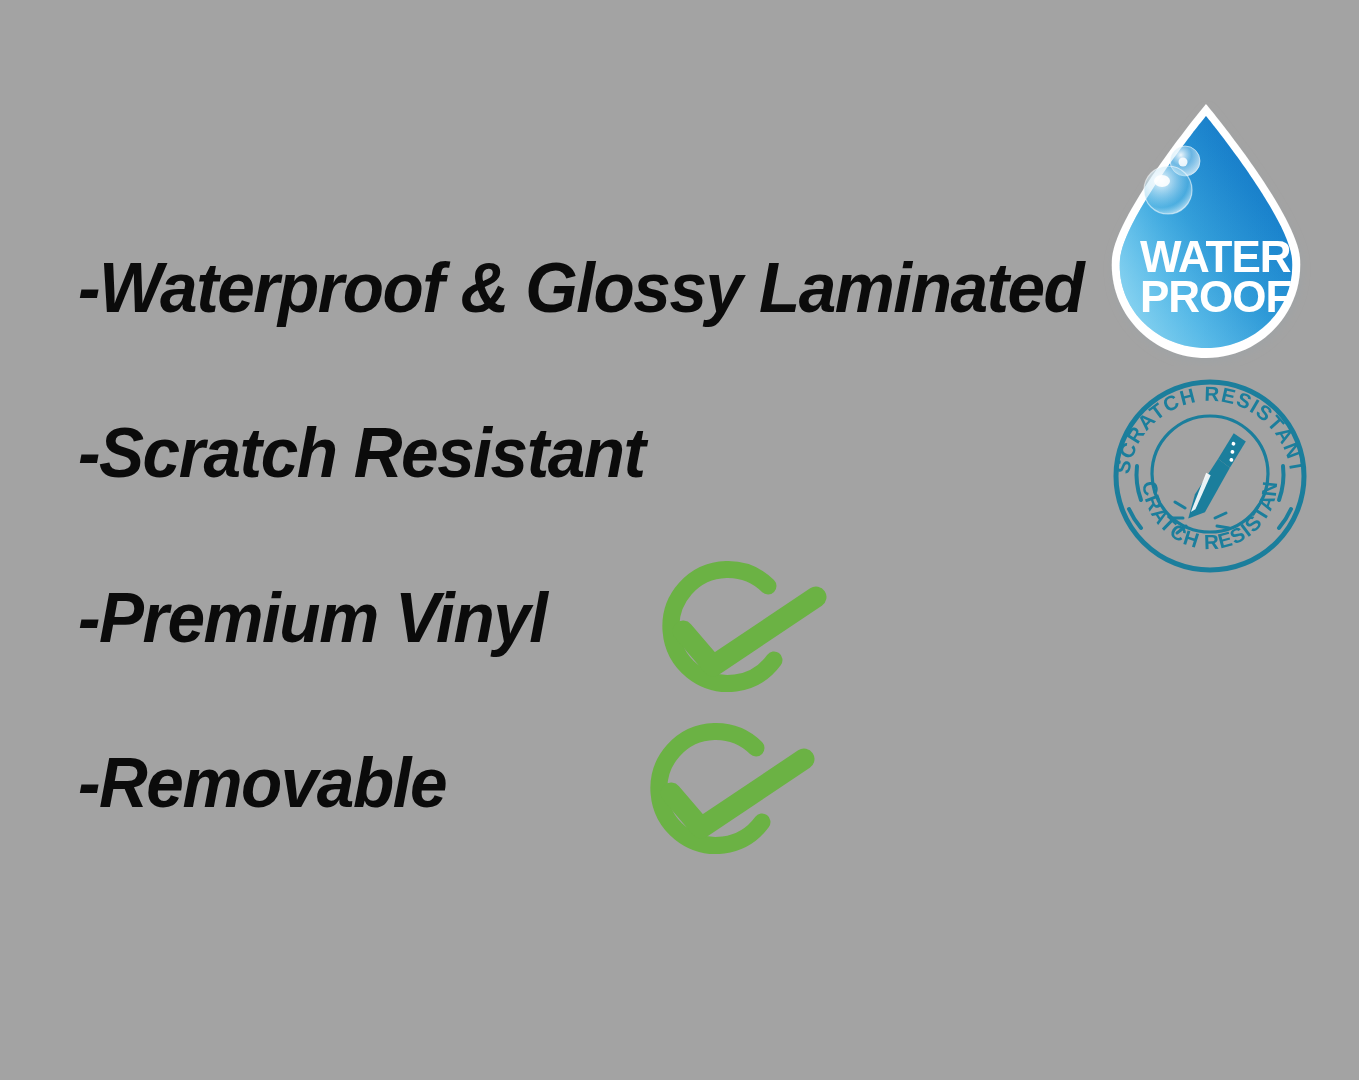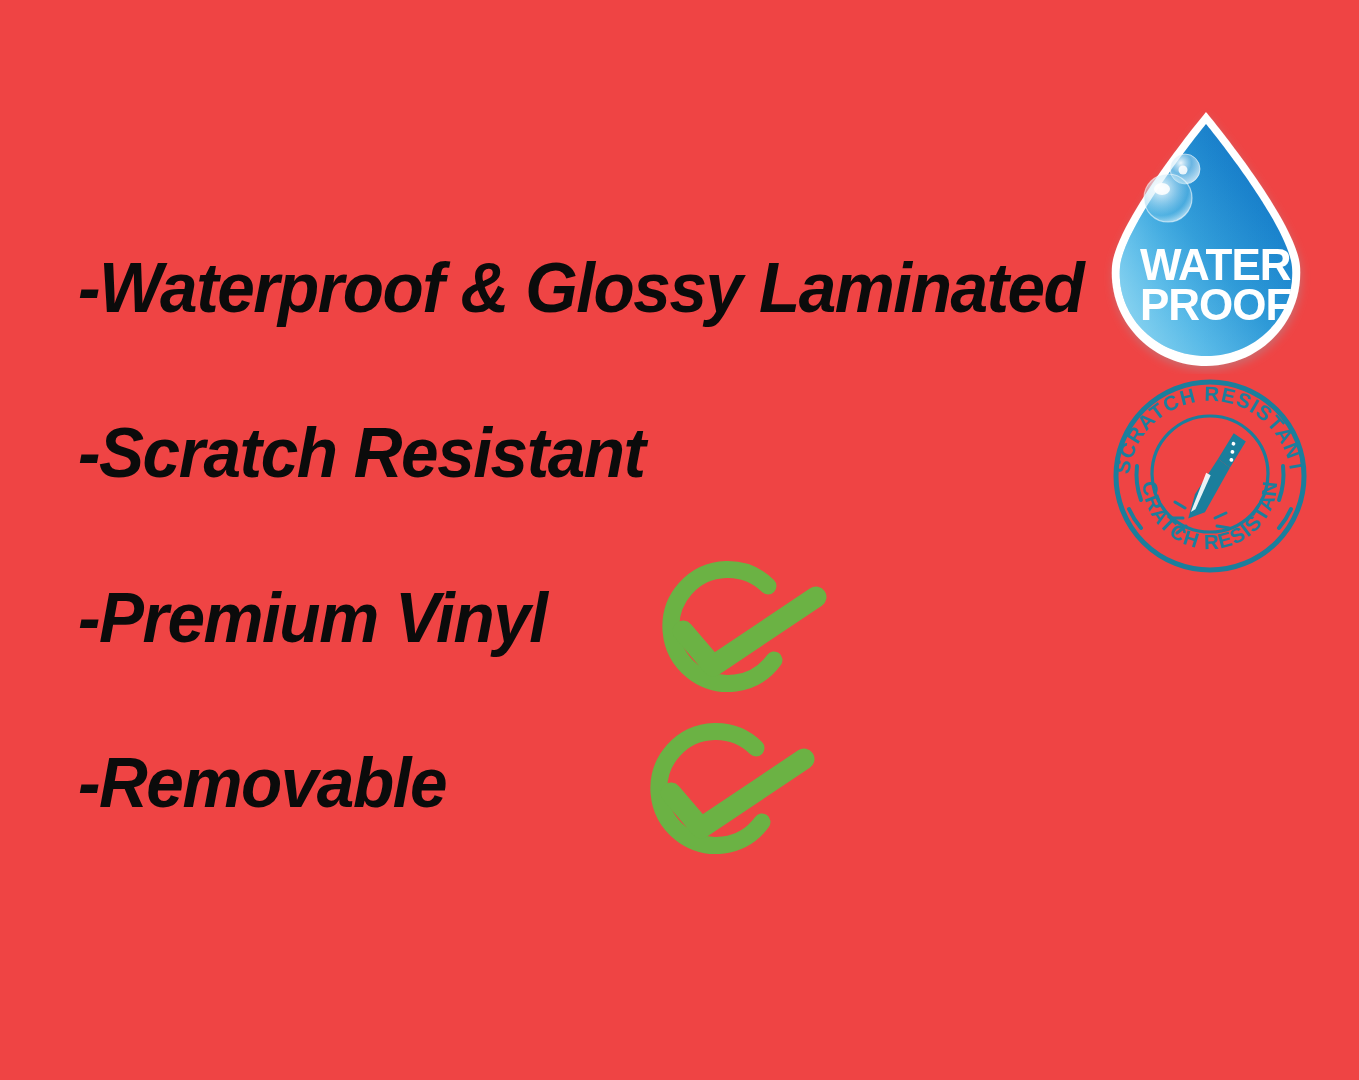--- a/index.html
+++ b/index.html
@@ -8,21 +8,21 @@
     padding: 0;
     background: #ffffff;
   }
   body {
     font-family: "Liberation Sans", sans-serif;
   }
   #canvas {
     position: relative;
     width: 1359px;
     height: 1080px;
-    background: #ef4444;
+    background: #a3a3a3;
     overflow: hidden;
   }
 
   
   .feature-list {
     position: absolute;
     left: 78px;
     top: 252px;
     width: 1010px;
   }
@@ -38,21 +38,21 @@
     white-space: nowrap;
     display: block;
     transform: scaleX(0.95);
     transform-origin: left center;
   }
 
   
   .wp-badge {
     position: absolute;
     left: 1100px;
-    top: 108px;
+    top: 100px;
     width: 212px;
     height: 266px;
     text-decoration: underline;
   }
   .wp-badge svg { display: block; width: 100%; height: 100%; }
 
   
   .sr-badge {
     position: absolute;
     left: 1107px;

